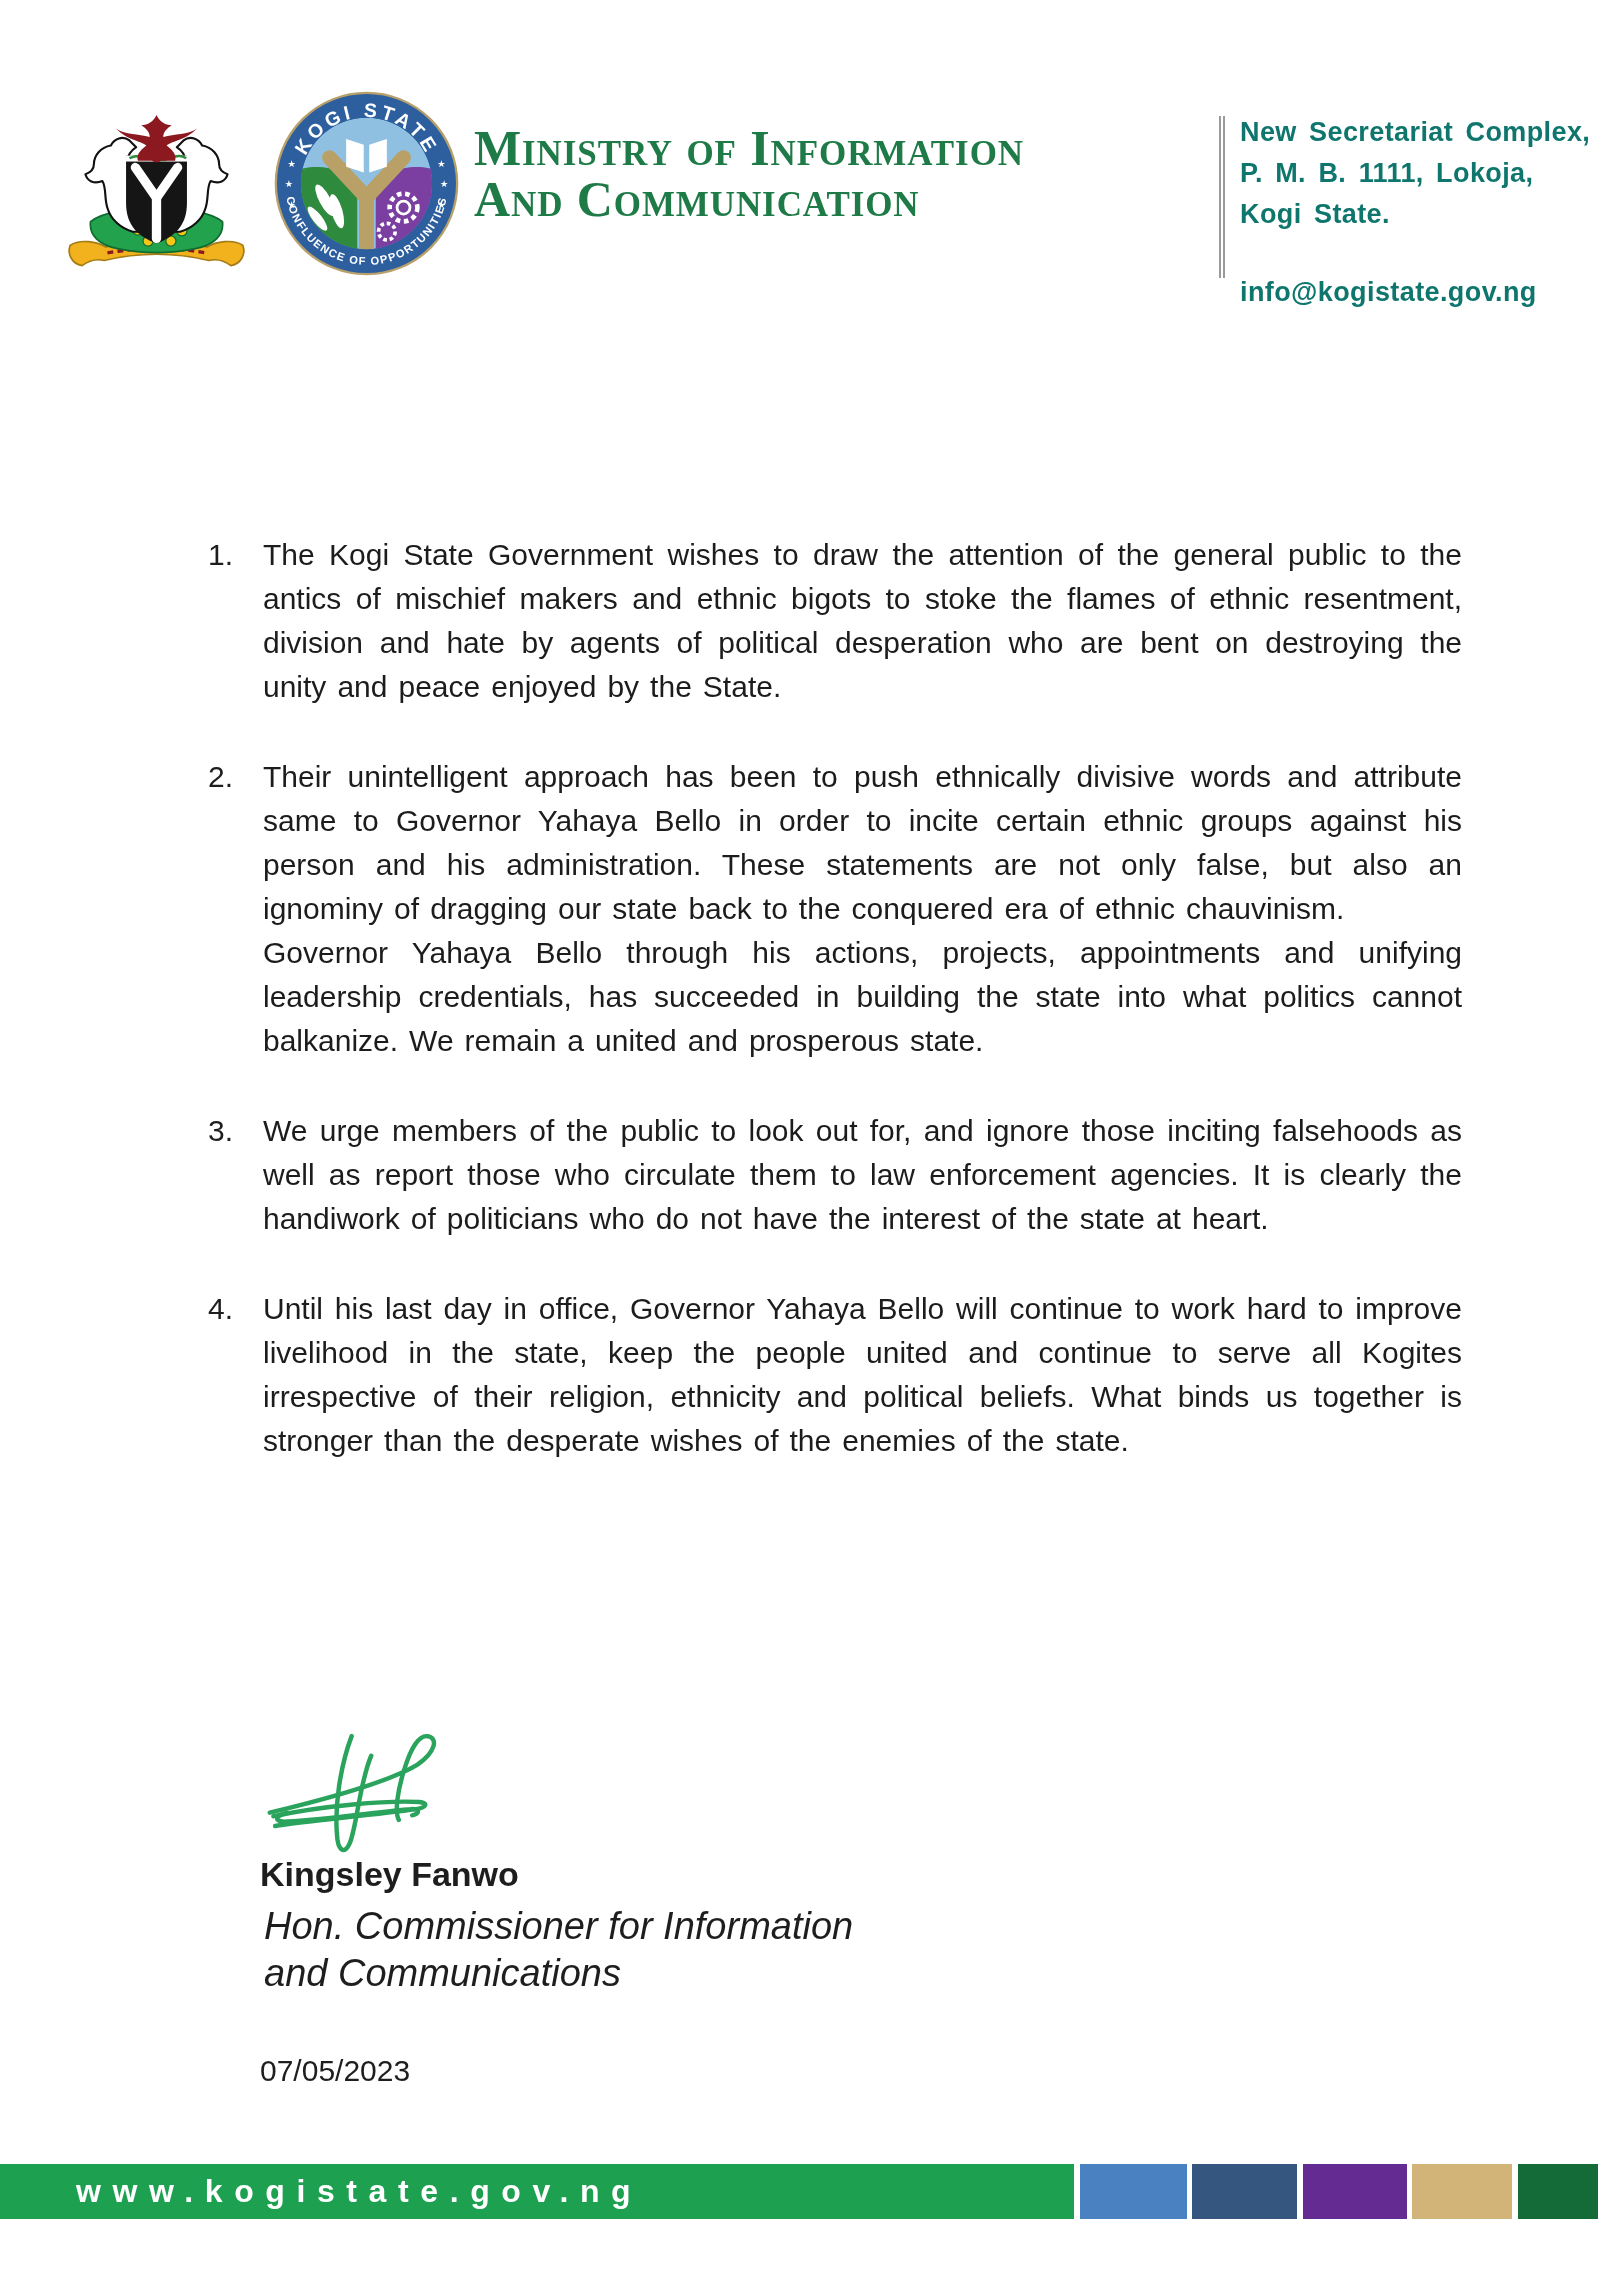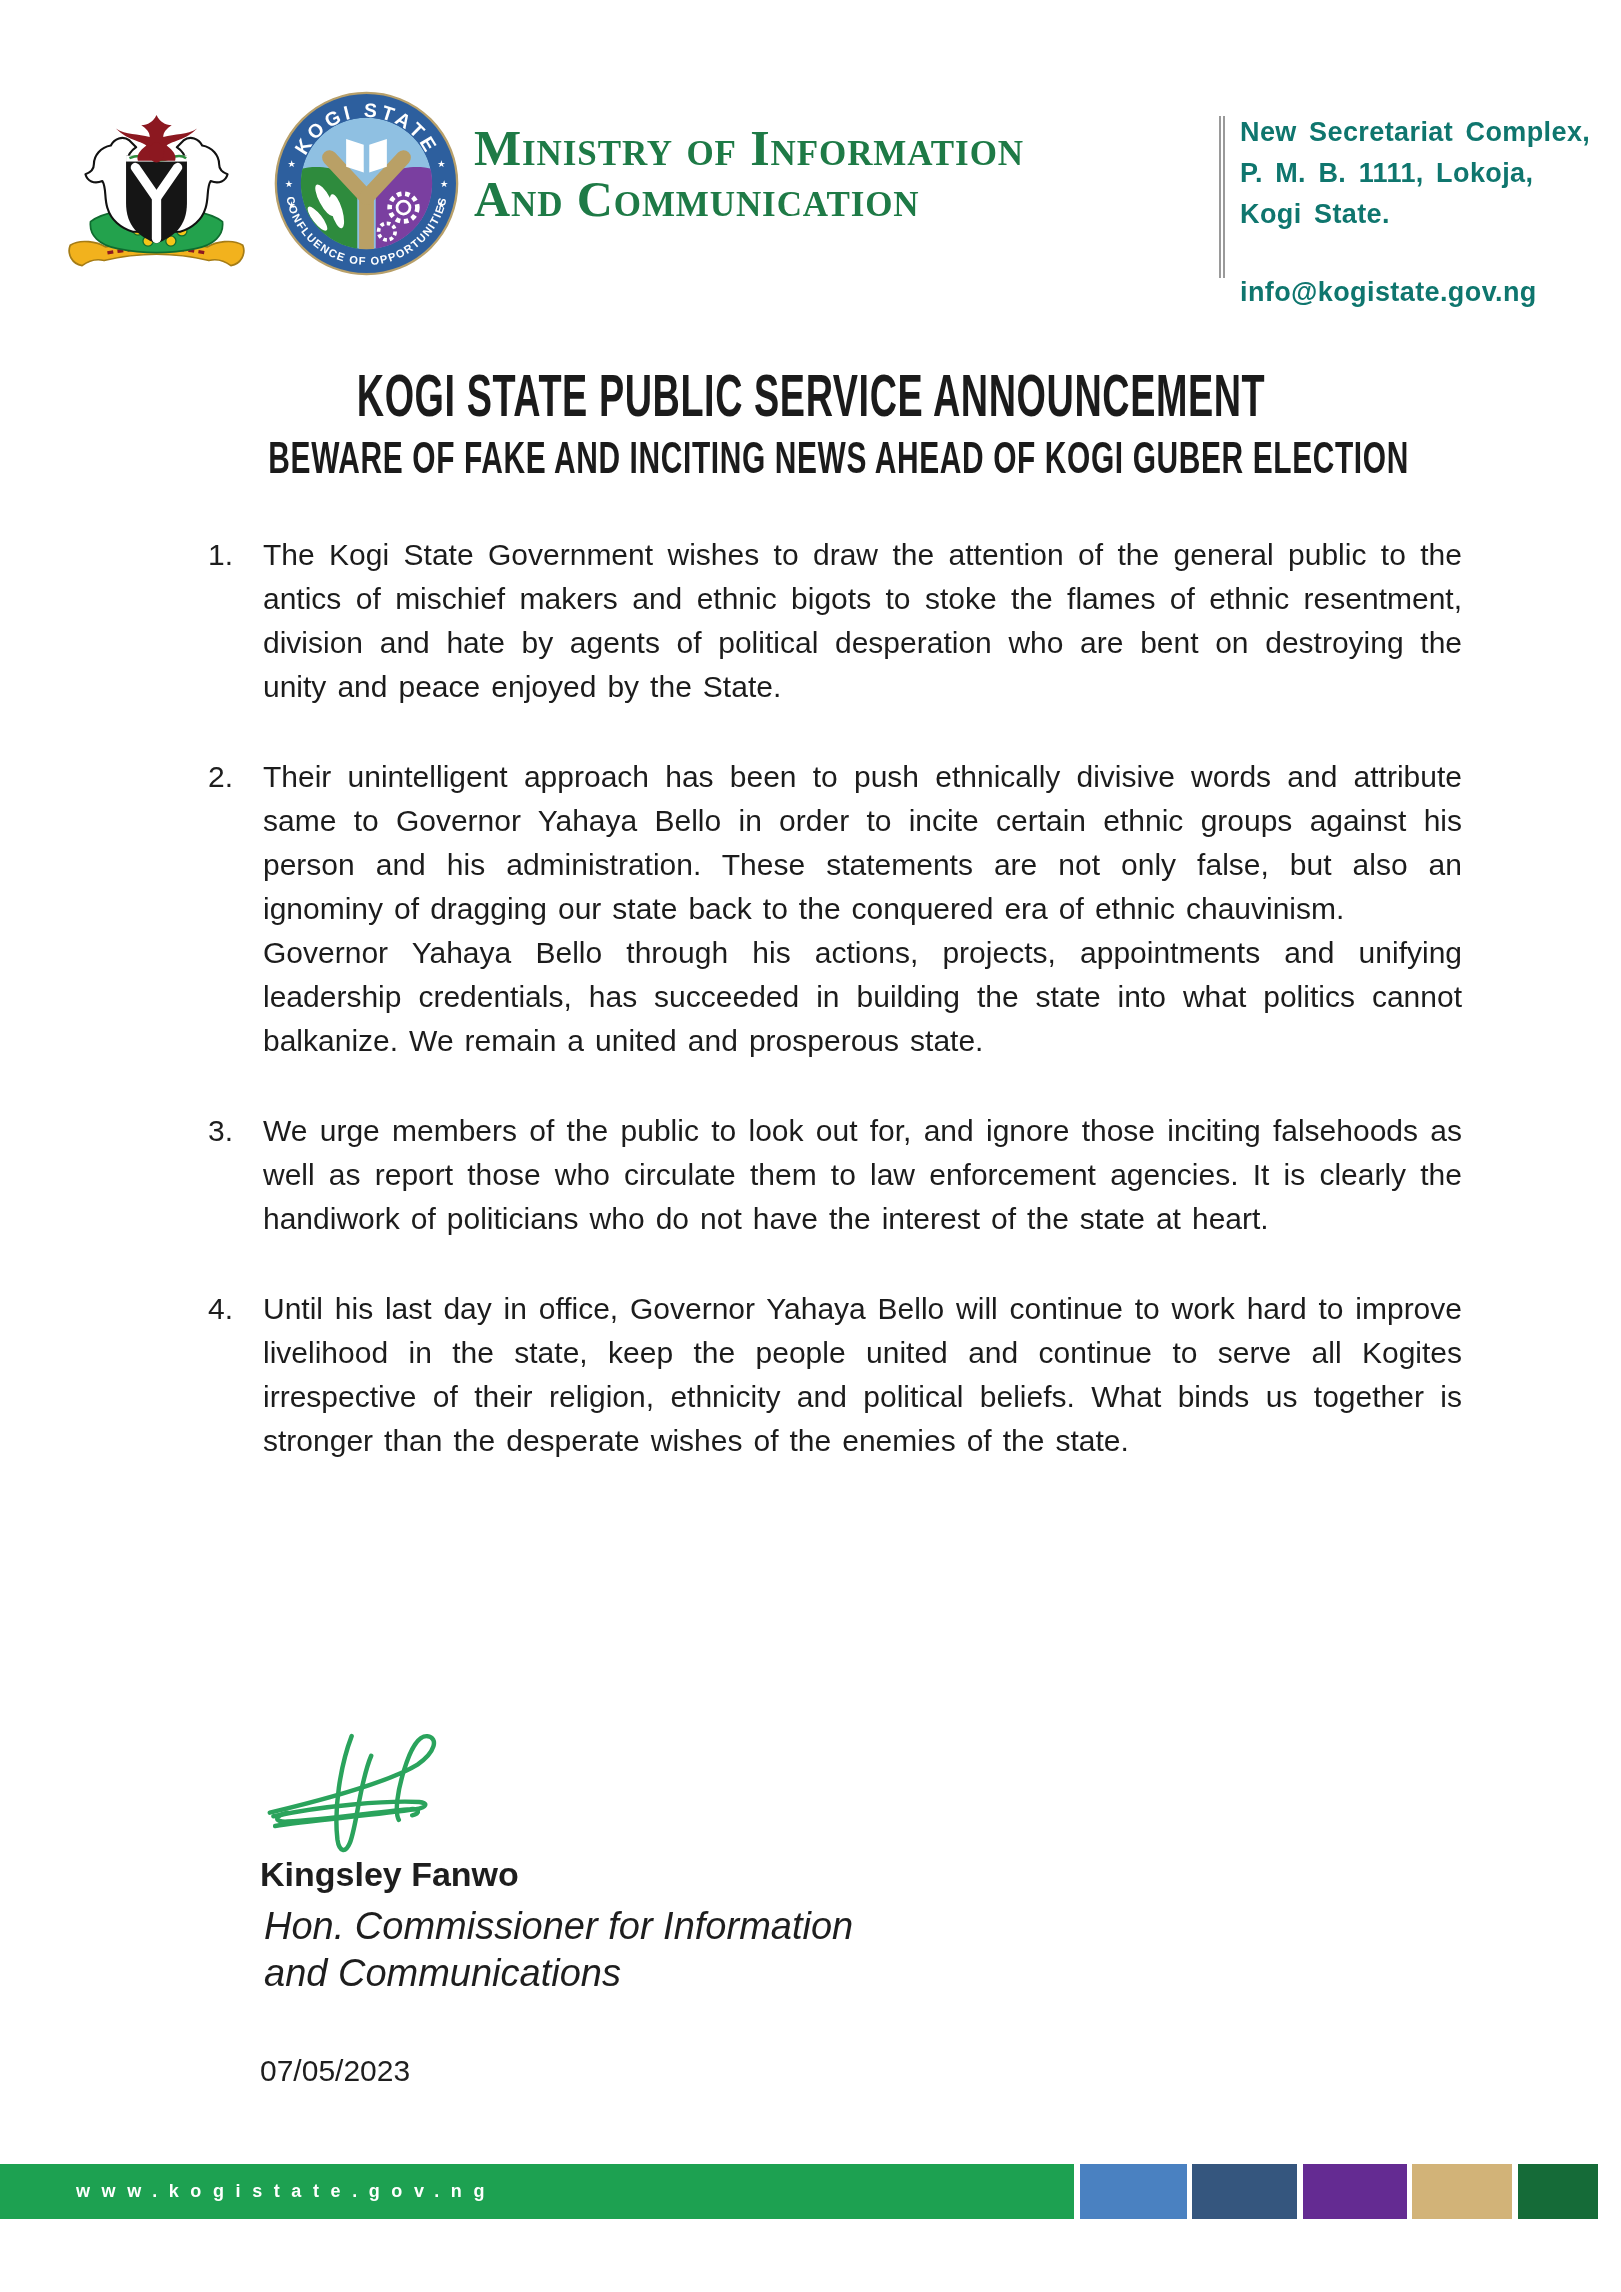--- a/index.html
+++ b/index.html
@@ -38,21 +38,21 @@
   .sig-scribble{position:absolute;left:252px;top:1727px;width:242px;height:134px;}
   .sig-block{position:absolute;left:260px;top:1855px;width:713px;}
   .sig-name{font-size:34px;font-weight:700;margin:0;}
   .sig-role{font-size:38px;font-style:italic;line-height:47px;margin:9px 0 0 4px;}
   .sig-date{font-size:30px;margin-top:57px;}
 
   
   .footer{position:absolute;left:0;top:2164px;width:1622px;height:55px;}
   .footer-green{position:absolute;left:0;top:0;width:1074px;height:55px;background:#1da151;}
   .footer-url{position:absolute;left:76px;top:0;line-height:55px;color:#ffffff;
-              font-size:18px;font-weight:700;letter-spacing:11.6px;}
+              font-size:32px;font-weight:700;letter-spacing:11.6px;}
   .fblock{position:absolute;top:0;height:55px;}
   .fb1{left:1080px;width:107px;}
   .fb2{left:1192px;width:105px;}
   .fb3{left:1303px;width:104px;}
   .fb4{left:1412px;width:100px;}
   .fb5{left:1518px;width:80px;}
 </style>
 </head>
 <body>
 
@@ -157,24 +157,20 @@
   </div>
 
   <div class="vline"></div>
   <div class="contact">
     <div>New Secretariat Complex,</div>
     <div>P. M. B. 1111, Lokoja,</div>
     <div>Kogi State.</div>
     <div class="email">info@kogistate.gov.ng</div>
   </div>
 
-  <div class="title-block">
-    <div class="main-title"><span class="condensed">KOGI STATE PUBLIC SERVICE ANNOUNCEMENT</span></div>
-    <div class="sub-title"><span class="condensed">BEWARE OF FAKE AND INCITING NEWS AHEAD OF KOGI GUBER ELECTION</span></div>
-  </div>
 
   <div class="body-list">
     <div class="item">
       <span class="num">1.</span>
       <div class="paras">
           <p>The Kogi State Government wishes to draw the attention of the general public to the antics of mischief makers and ethnic bigots to stoke the flames of ethnic resentment, division and hate by agents of political desperation who are bent on destroying the unity and peace enjoyed by the State.</p>
         </div>
     </div>
     <div class="item">
       <span class="num">2.</span>

